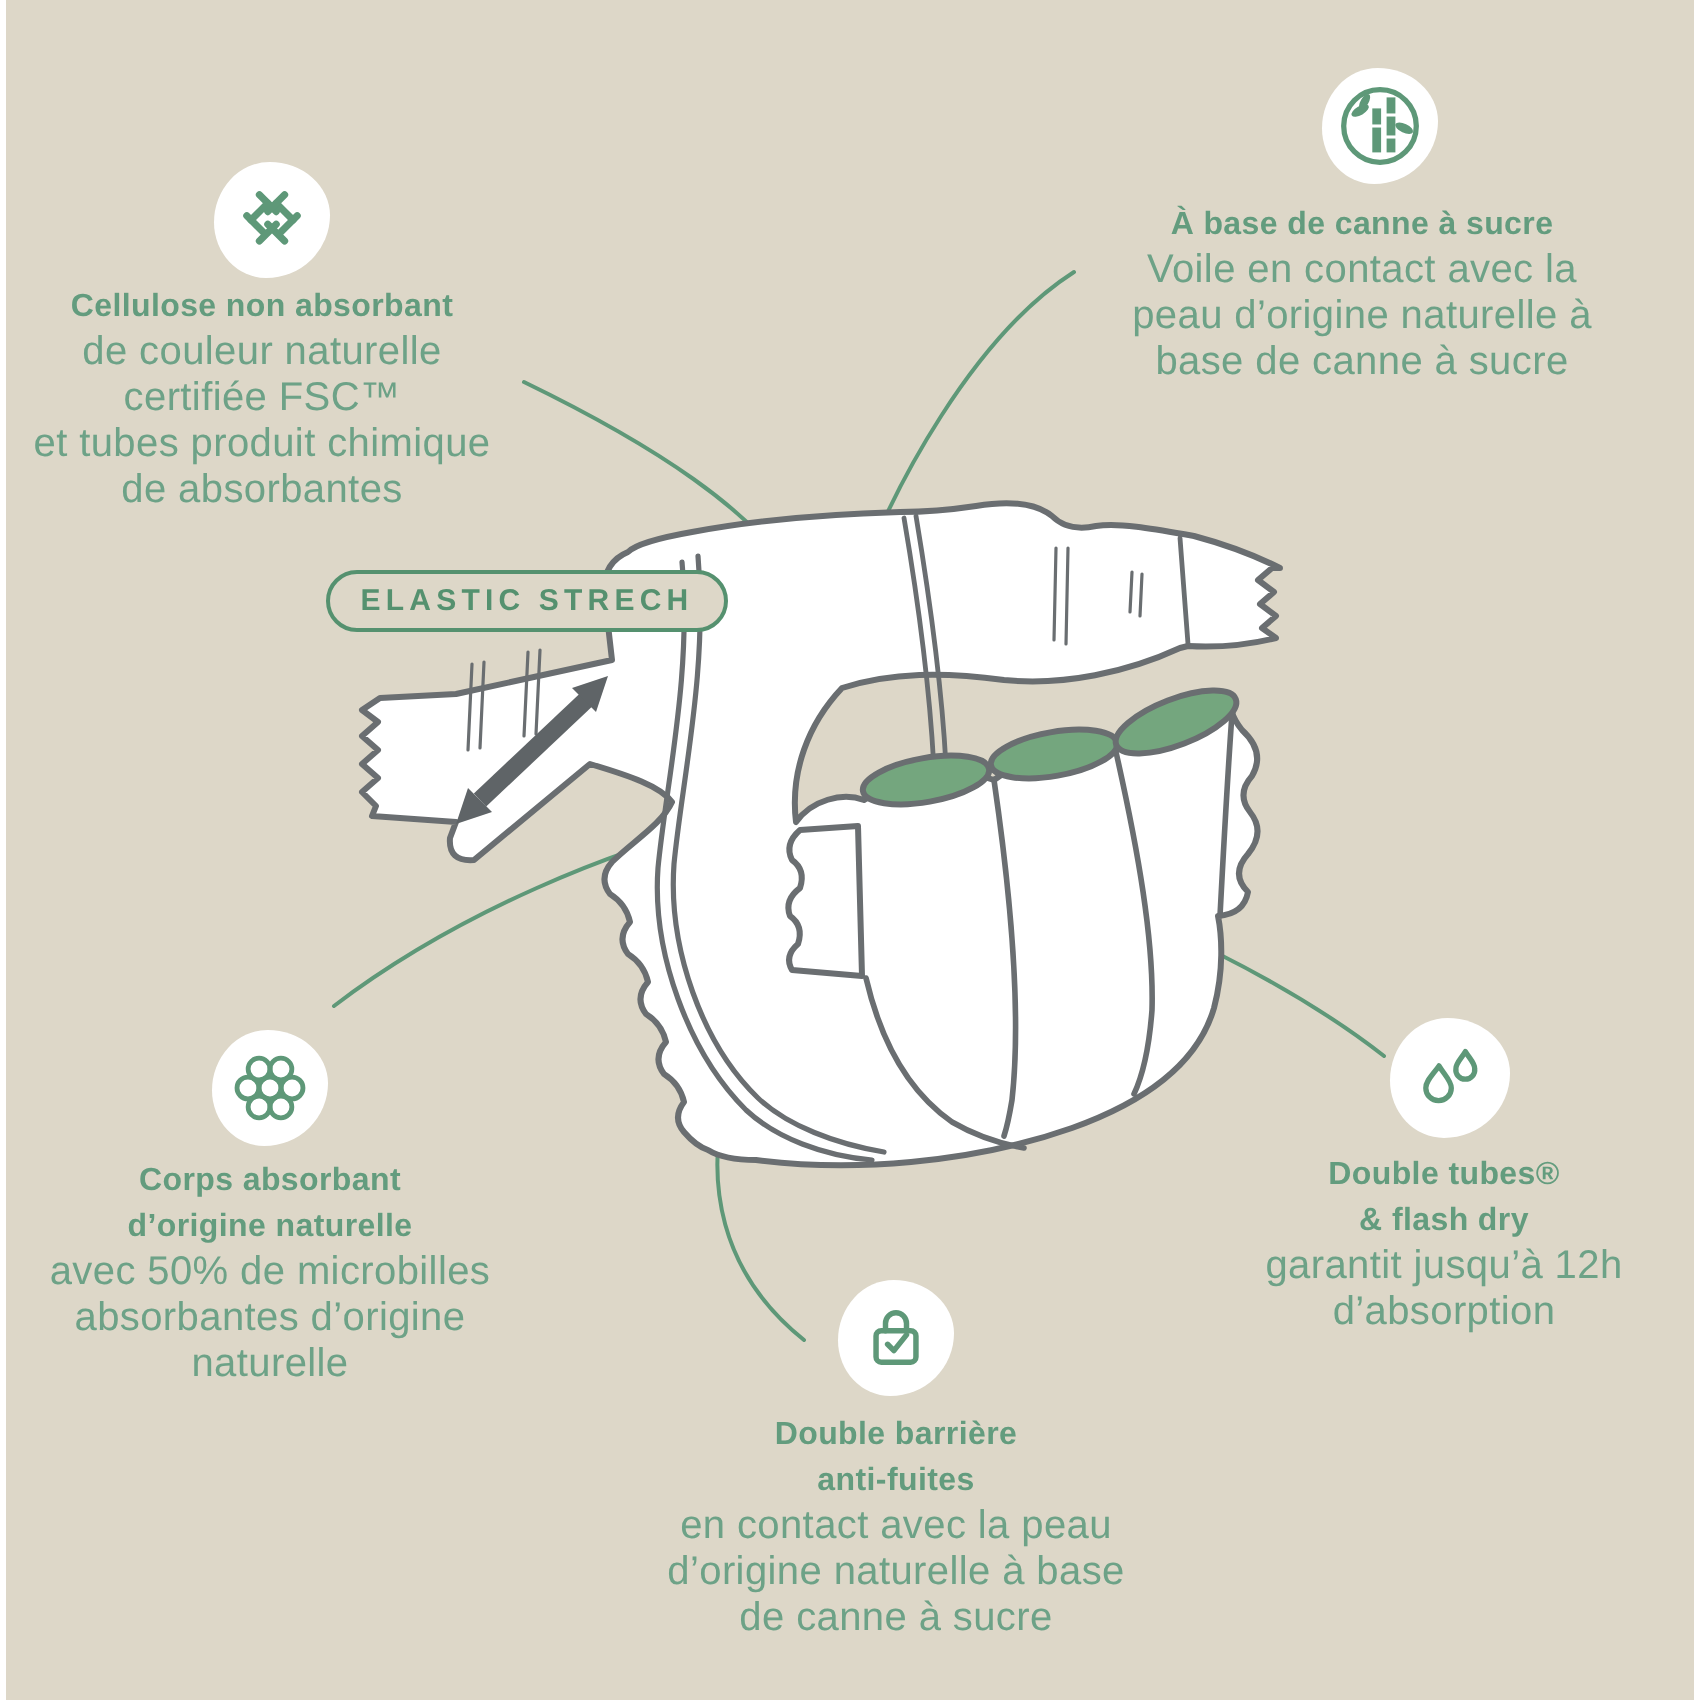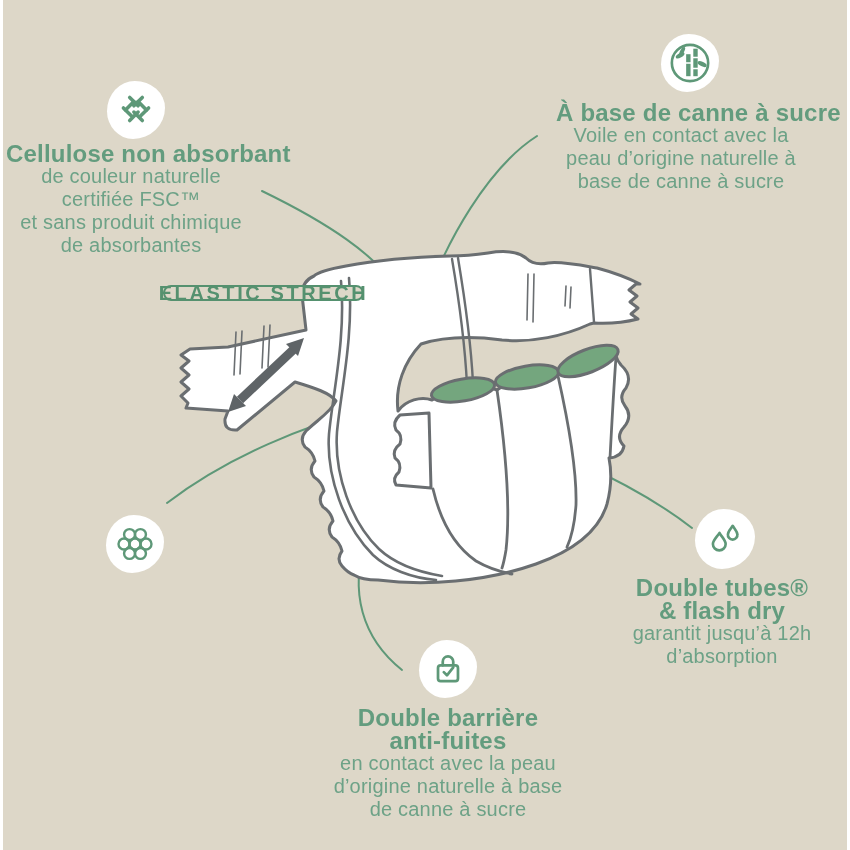--- a/index.html
+++ b/index.html
@@ -17,39 +17,39 @@
     position:relative;width:850px;height:850px;background:var(--bg);
     overflow:hidden;
   }
   .edge-strip{position:absolute;top:0;width:3px;height:850px;background:#ffffff;}
   .edge-strip.left{left:0;}
   .edge-strip.right{right:0;}
   svg.illustration{position:absolute;left:0;top:0;width:850px;height:850px;}
 
   .feature{position:absolute;text-align:center;width:250px;}
   .feature .t-line{
-    color:var(--green-title);font-weight:bold;font-size:24px;line-height:23px;
+    color:var(--green-title);font-weight:bold;font-size:16px;line-height:23px;
     letter-spacing:.2px;white-space:nowrap;
   }
   .feature .b-line{
     color:var(--green-text);font-weight:normal;font-size:20px;line-height:23px;
     letter-spacing:.2px;white-space:nowrap;
   }
   .blob{
     position:absolute;background:#ffffff;
     display:flex;align-items:center;justify-content:center;
     border-radius:48% 52% 55% 45% / 52% 46% 54% 48%;
   }
   .blob svg{display:block;}
 
   .pill{
-    position:absolute;left:163px;top:285px;width:201px;height:16px;
+    position:absolute;left:163px;top:285px;width:201px;height:31px;
     border:2px solid #55916f;border-radius:17px;background:var(--bg);
     display:flex;align-items:center;justify-content:center;
-    color:#55916f;font-size:20px;font-weight:bold;letter-spacing:2.6px;
+    color:#55916f;font-size:15px;font-weight:bold;letter-spacing:2.6px;
     box-sizing:border-box;white-space:nowrap;
   }
 </style>
 </head>
 <body>
 
 <div class="canvas">
 
   <svg class="illustration" viewBox="0 0 850 850">
 
@@ -161,31 +161,38 @@
     <svg width="44" height="44" viewBox="-20 -20 40 40" fill="none" stroke="#5e9878" stroke-width="2.4" stroke-linejoin="round">
       <path d="M-5,-5.5 C-2.6,-1.5 0.6,1.3 0.6,4.5 A5.8,5.8 0 1 1 -11,4.5 C-11,1.3 -7.8,-1.5 -5,-5.5 Z"></path>
       <path d="M7,-12 C8.8,-9 11.2,-6.8 11.2,-4.4 A4.3,4.3 0 1 1 2.7,-4.4 C2.7,-6.8 5.2,-9 7,-12 Z"></path>
     </svg>
   </div>
 
   <div class="feature" style="left:6px;top:142px;">
     <div class="t-line">Cellulose non absorbant</div>
     <div class="b-line">de couleur naturelle</div>
     <div class="b-line">certifiée FSC™</div>
-    <div class="b-line">et sans produit chimique</div>
+    <div class="b-line">et tubes produit chimique</div>
     <div class="b-line">de absorbantes</div>
   </div>
 
   <div class="feature" style="left:556px;top:101px;">
     <div class="t-line">À base de canne à sucre</div>
     <div class="b-line">Voile en contact avec la</div>
     <div class="b-line">peau d’origine naturelle à</div>
     <div class="b-line">base de canne à sucre</div>
   </div>
 
+  <div class="feature" style="left:10px;top:579px;">
+    <div class="t-line">Corps absorbant</div>
+    <div class="t-line">d’origine naturelle</div>
+    <div class="b-line">avec 50% de microbilles</div>
+    <div class="b-line">absorbantes d’origine</div>
+    <div class="b-line">naturelle</div>
+  </div>
 
   <div class="feature" style="left:323px;top:706px;">
     <div class="t-line">Double barrière</div>
     <div class="t-line">anti-fuites</div>
     <div class="b-line">en contact avec la peau</div>
     <div class="b-line">d’origine naturelle à base</div>
     <div class="b-line">de canne à sucre</div>
   </div>
 
   <div class="feature" style="left:597px;top:576px;">

